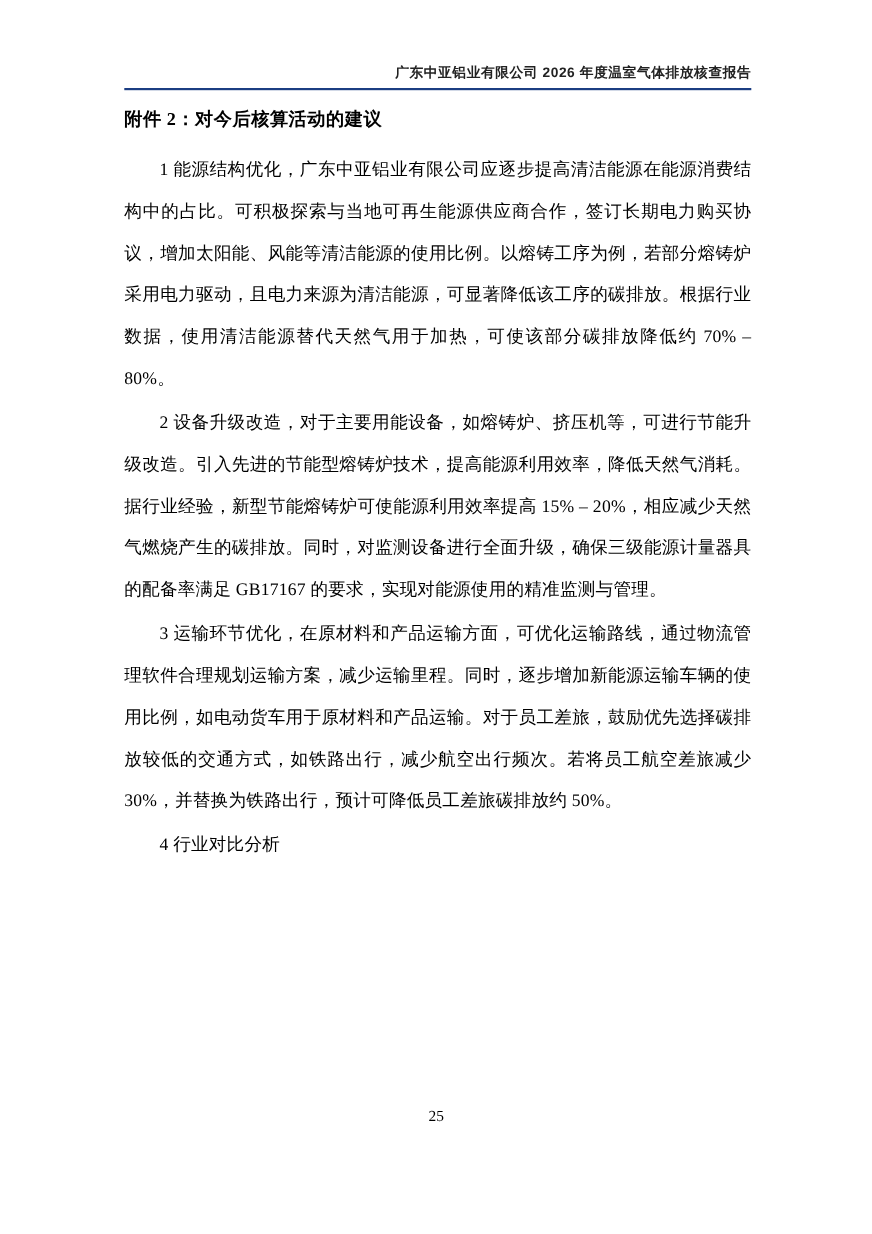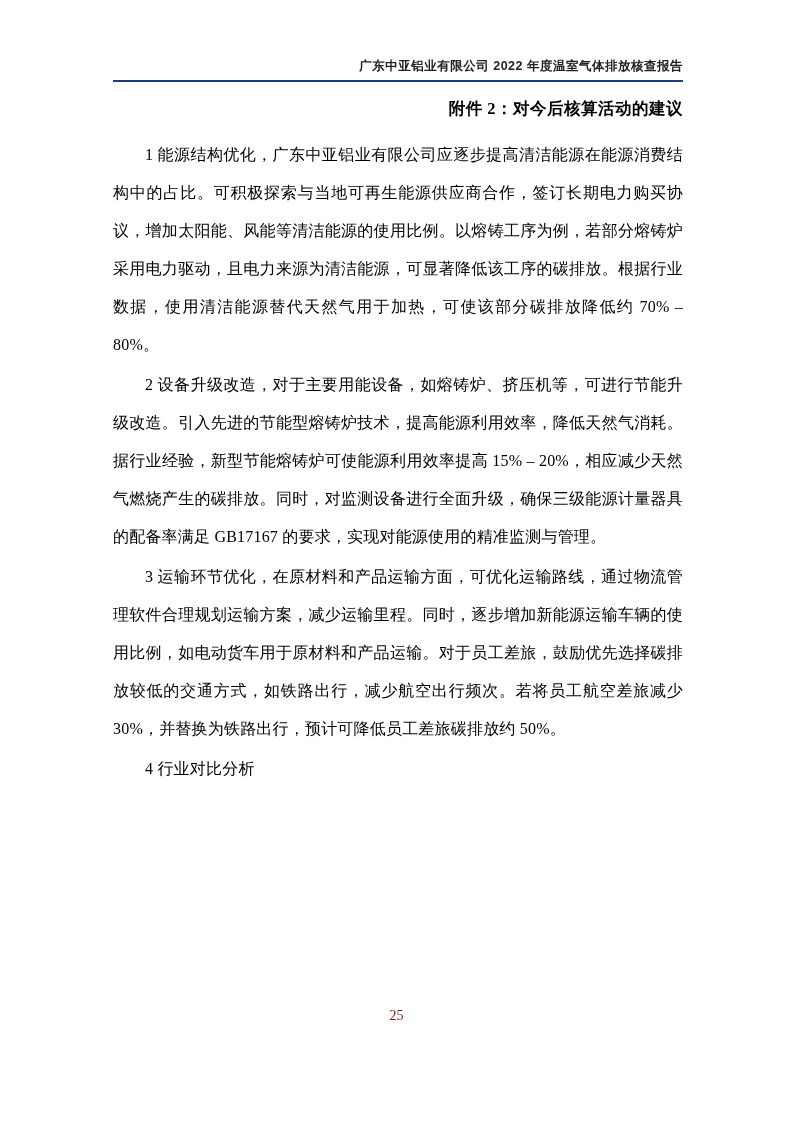--- a/index.html
+++ b/index.html
@@ -102,21 +102,20 @@
     left: 113px;
     top: 98px;
     width: 570px;
   }
   .sec-title {
     font-size: 16.5px;
     font-weight: bold;
     color: #000;
     margin: 0 0 16px 0;
     letter-spacing: 0.5px;
-    text-align: right;
   }
   p.para {
     font-size: 16px;
     line-height: 38px;
     margin: 0 0 2px 0;
     text-align: justify;
     text-indent: 32px;
     color: #000;
     letter-spacing: 0.2px;
   }
@@ -125,31 +124,31 @@
   }
 
   
   .page-number {
     position: absolute;
     left: 0;
     right: 0;
     top: 1008px;
     text-align: center;
     font-size: 14px;
-    color: #7f1d1d;
+    color: #000000;
     font-family: "Liberation Serif", serif;
   }
 </style>
 </head>
 <body>
 
 <div class="page">
 
   <div class="header">
-    <div class="header-title">广东中亚铝业有限公司 2022 年度温室气体排放核查报告</div>
+    <div class="header-title">广东中亚铝业有限公司 2026 年度温室气体排放核查报告</div>
     <div class="header-rule"></div>
   </div>
 
   <div class="content">
     <h1 class="sec-title">附件 2：对今后核算活动的建议</h1>
     <p class="para">1 能源结构优化，广东中亚铝业有限公司应逐步提高清洁能源在能源消费结构中的占比。可积极探索与当地可再生能源供应商合作，签订长期电力购买协议，增加太阳能、风能等清洁能源的使用比例。以熔铸工序为例，若部分熔铸炉采用电力驱动，且电力来源为清洁能源，可显著降低该工序的碳排放。根据行业数据，使用清洁能源替代天然气用于加热，可使该部分碳排放降低约 70% – 80%。</p>
     <p class="para">2 设备升级改造，对于主要用能设备，如熔铸炉、挤压机等，可进行节能升级改造。引入先进的节能型熔铸炉技术，提高能源利用效率，降低天然气消耗。据行业经验，新型节能熔铸炉可使能源利用效率提高 15% – 20%，相应减少天然气燃烧产生的碳排放。同时，对监测设备进行全面升级，确保三级能源计量器具的配备率满足 GB17167 的要求，实现对能源使用的精准监测与管理。</p>
     <p class="para">3 运输环节优化，在原材料和产品运输方面，可优化运输路线，通过物流管理软件合理规划运输方案，减少运输里程。同时，逐步增加新能源运输车辆的使用比例，如电动货车用于原材料和产品运输。对于员工差旅，鼓励优先选择碳排放较低的交通方式，如铁路出行，减少航空出行频次。若将员工航空差旅减少 30%，并替换为铁路出行，预计可降低员工差旅碳排放约 50%。</p>
     <p class="para noindent">4 行业对比分析</p>
   </div>

